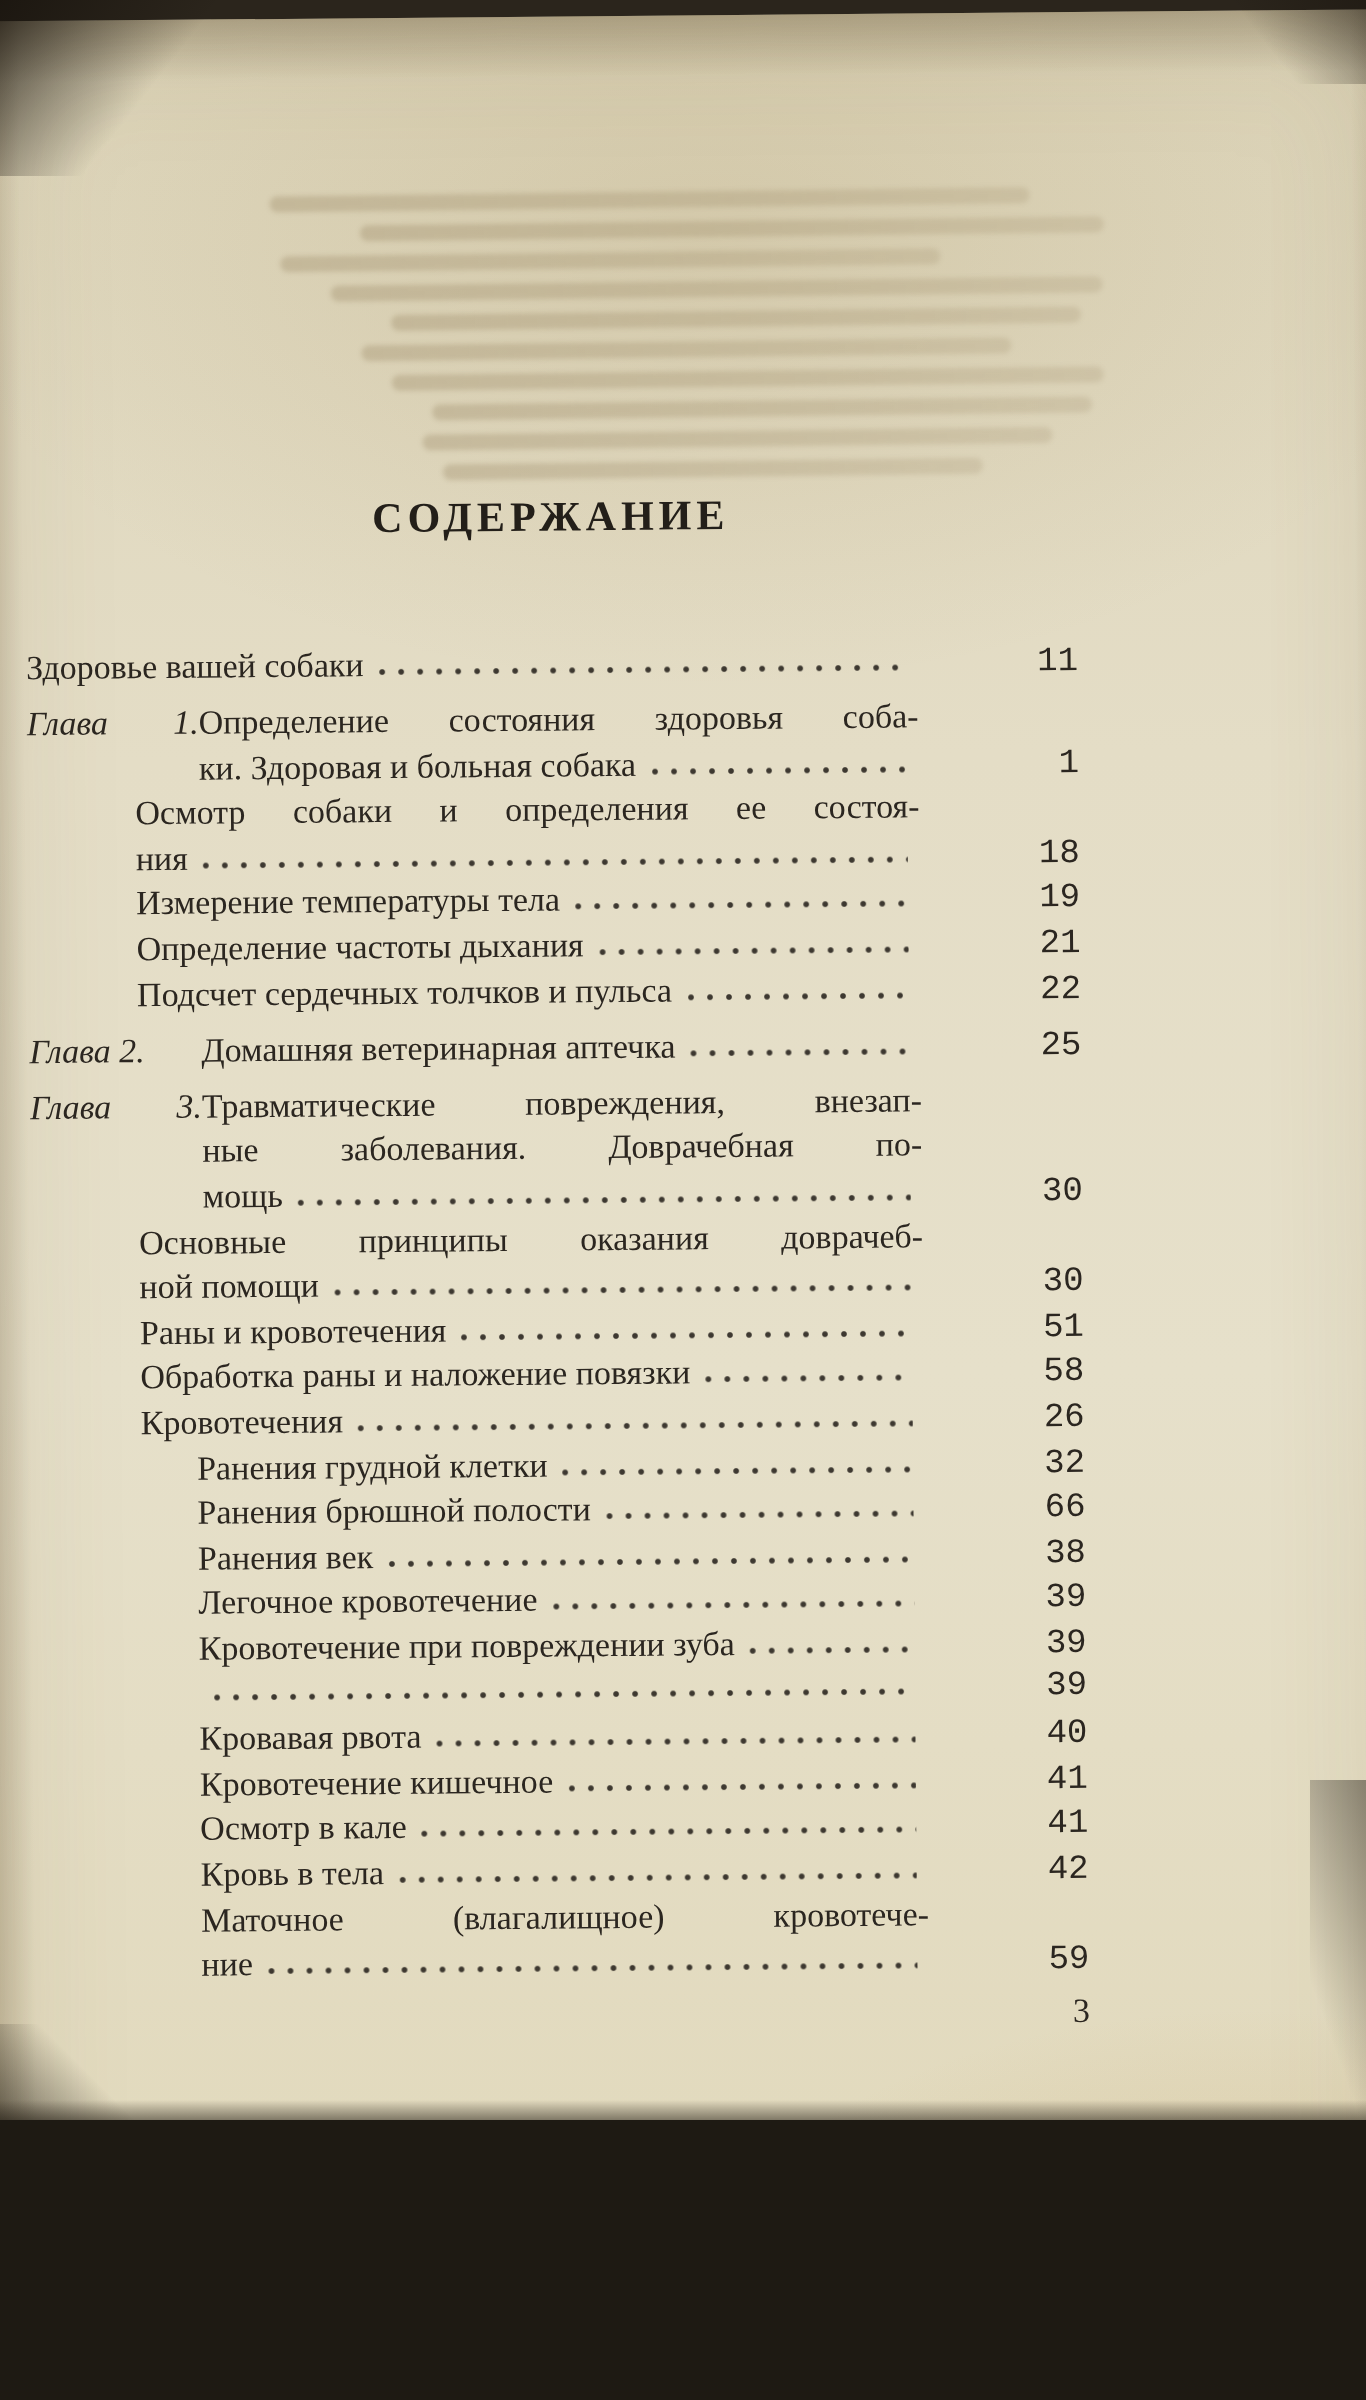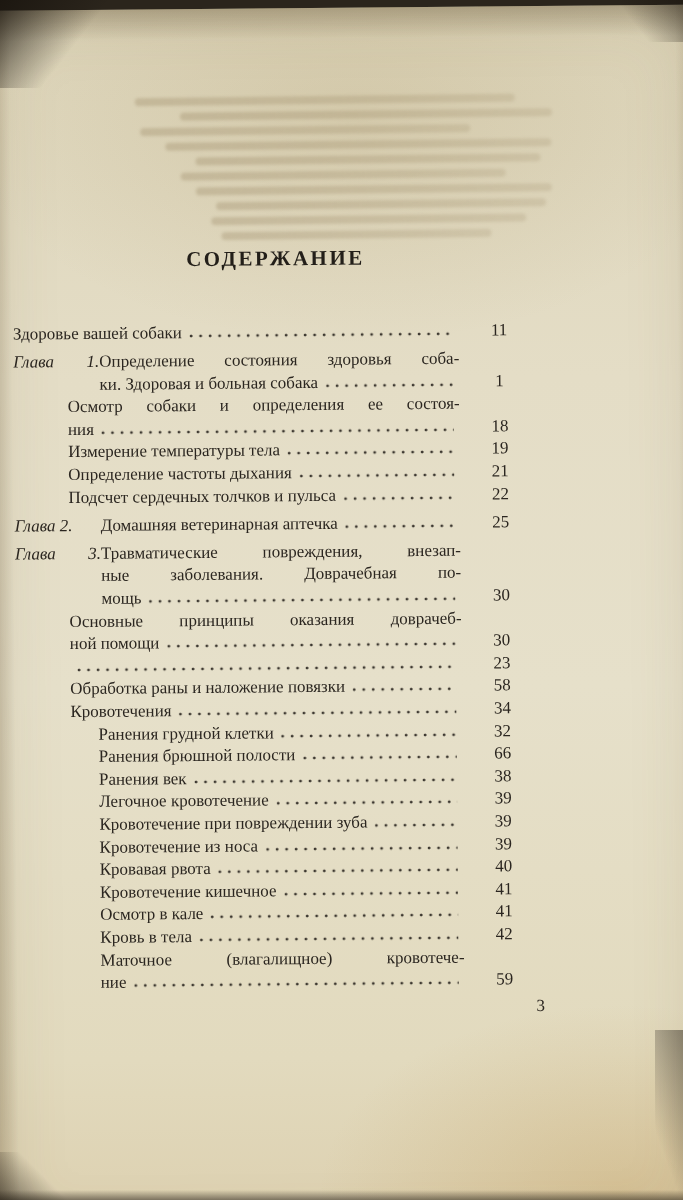--- a/index.html
+++ b/index.html
@@ -1,16 +1,16 @@
 <!DOCTYPE html>
 <html><head>
 <meta charset="utf-8">
 <style>
   html,body{margin:0;padding:0;background:#1e1a13;}
-  .photo{position:relative;width:683px;height:1200px;overflow:hidden;background:#2b251c;
+  .photo{position:relative;width:683px;height:1060px;overflow:hidden;background:#2b251c;
          font-family:"Liberation Serif","DejaVu Serif",serif;}
   .paper{position:absolute;left:-12px;top:8px;width:712px;height:1236px;
          transform:rotate(-0.5deg);transform-origin:45% 35%;
          background:
            radial-gradient(420px 260px at 88% 96%, rgba(190,150,80,.30), rgba(190,150,80,0) 72%),
            radial-gradient(520px 300px at 52% 9%, rgba(150,125,70,.16), rgba(150,125,70,0) 75%),
            linear-gradient(90deg, rgba(90,70,40,.30), rgba(90,70,40,0) 3.5%),
            linear-gradient(270deg, rgba(90,70,40,.20), rgba(90,70,40,0) 3%),
            linear-gradient(0deg, rgba(90,70,40,.26), rgba(90,70,40,0) 3%),
            linear-gradient(180deg, rgba(70,55,30,.28), rgba(70,55,30,0) 2.5%),
@@ -40,21 +40,21 @@
   .entry.ind2{padding-left:82px;}
   .line{height:22.6px;line-height:22.6px;}
   .line.just{text-align:justify;text-align-last:justify;overflow:hidden;padding-right:80px;}
   .chapter .line.cont{margin-left:86px;}
   .line.last{display:flex;align-items:baseline;}
   .prefix{font-style:italic;display:inline-block;width:86px;flex:none;font-family:Liberation Serif, serif;}
   .line.last .ltext{white-space:pre;flex:none;}
   .leader{flex:1 1 auto;min-width:10px;height:4px;margin:0 6px 0 7px;align-self:baseline;
           background-image:radial-gradient(circle at 2px 2px, rgba(43,38,32,.9) 1.15px, rgba(43,38,32,0) 1.7px);
           background-size:9.5px 4px;background-repeat:repeat-x;background-position:0 bottom;}
-  .page{flex:none;width:80px;text-align:center;}
+  .page{flex:none;width:80px;text-align:right;font-family:Liberation Mono, monospace;}
   .folio{margin-top:5px;text-align:right;}
   
   .shadow{position:absolute;pointer-events:none;}
   .corner-tl{top:0;left:0;width:135px;height:88px;
              background:linear-gradient(128deg, rgba(25,20,14,.82) 0%, rgba(25,20,14,.35) 30%, rgba(25,20,14,0) 54%);}
   .corner-tr{top:0;right:0;width:90px;height:42px;
              background:linear-gradient(232deg, rgba(25,20,14,.5), rgba(25,20,14,0) 55%);}
   .corner-bl{bottom:0;left:0;width:75px;height:48px;
              background:linear-gradient(45deg, rgba(25,20,14,.55), rgba(25,20,14,0) 55%);}
   .edge-br{bottom:0;right:0;width:28px;height:170px;
@@ -148,36 +148,37 @@
           <div class="entry ind1">
             <div class="line just"><span class="ltext">Основные принципы оказания доврачеб-</span></div>
             <div class="line last cont">
               <span class="ltext">ной помощи</span>
               <span class="leader"></span>
               <span class="page">30</span>
             </div>
           </div>
           <div class="entry ind1">
             <div class="line last">
-              <span class="leader"></span>
-              <span class="page">23</span>
+              <span class="ltext">Раны и кровотечения</span>
+              <span class="leader"></span>
+              <span class="page">51</span>
             </div>
           </div>
           <div class="entry ind1">
             <div class="line last">
               <span class="ltext">Обработка раны и наложение повязки</span>
               <span class="leader"></span>
               <span class="page">58</span>
             </div>
           </div>
           <div class="entry ind1">
             <div class="line last">
               <span class="ltext">Кровотечения</span>
               <span class="leader"></span>
-              <span class="page">34</span>
+              <span class="page">26</span>
             </div>
           </div>
           <div class="entry ind2">
             <div class="line last">
               <span class="ltext">Ранения грудной клетки</span>
               <span class="leader"></span>
               <span class="page">32</span>
             </div>
           </div>
           <div class="entry ind2">
@@ -203,21 +204,20 @@
           </div>
           <div class="entry ind2">
             <div class="line last">
               <span class="ltext">Кровотечение при повреждении зуба</span>
               <span class="leader"></span>
               <span class="page">39</span>
             </div>
           </div>
           <div class="entry ind2">
             <div class="line last">
-              <span class="ltext">Кровотечение из носа</span>
               <span class="leader"></span>
               <span class="page">39</span>
             </div>
           </div>
           <div class="entry ind2">
             <div class="line last">
               <span class="ltext">Кровавая рвота</span>
               <span class="leader"></span>
               <span class="page">40</span>
             </div>

